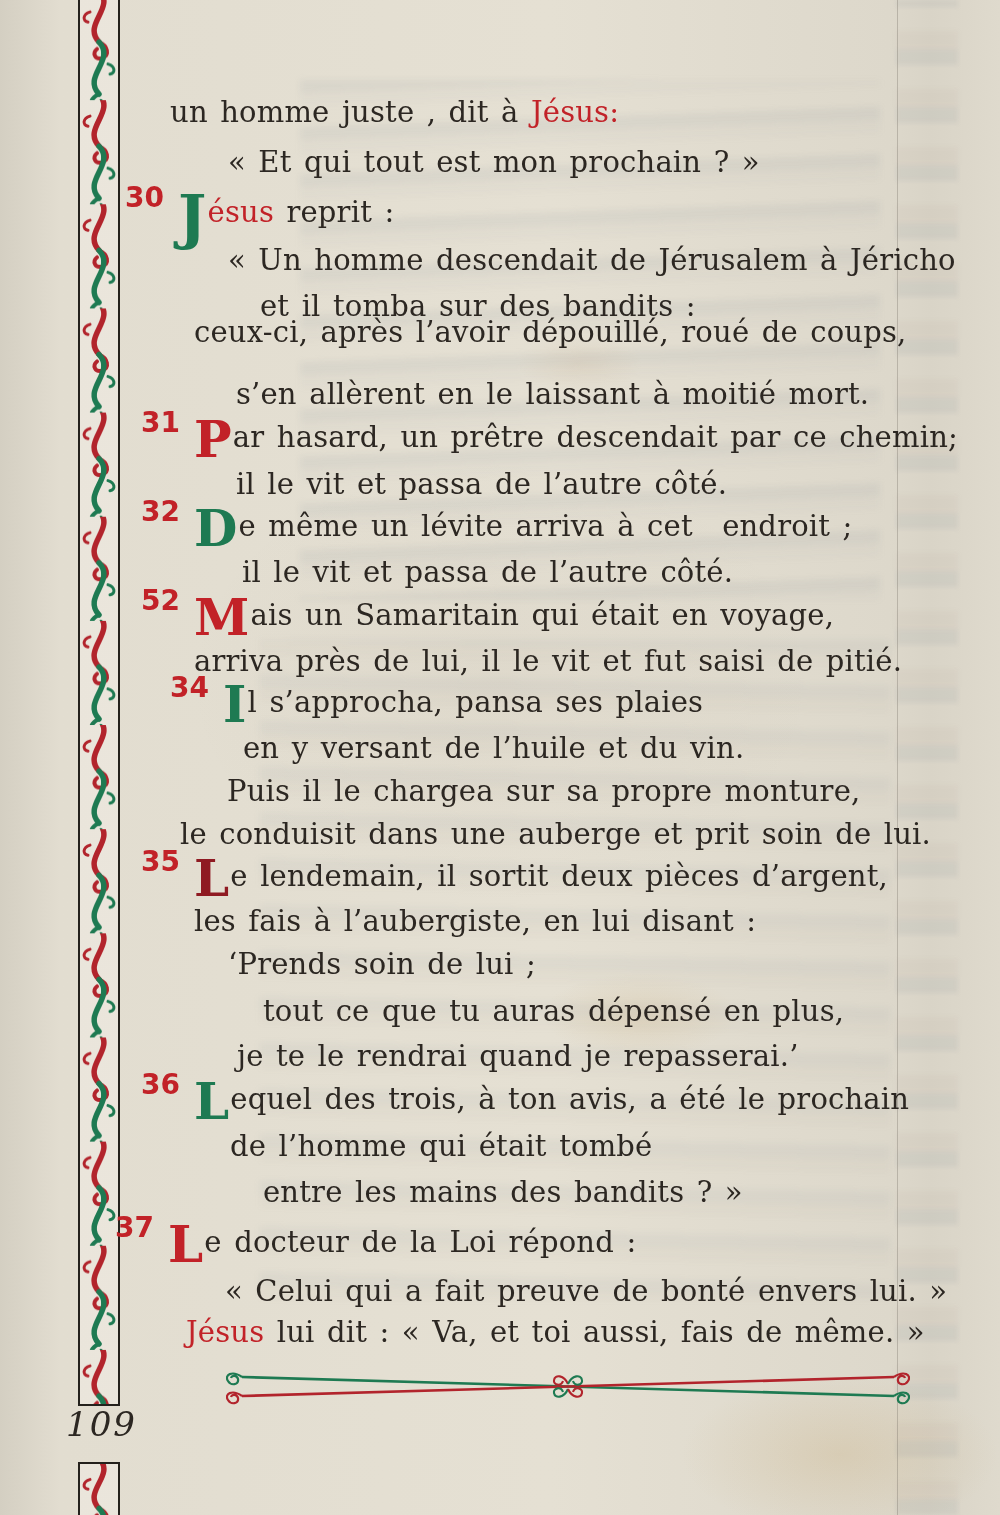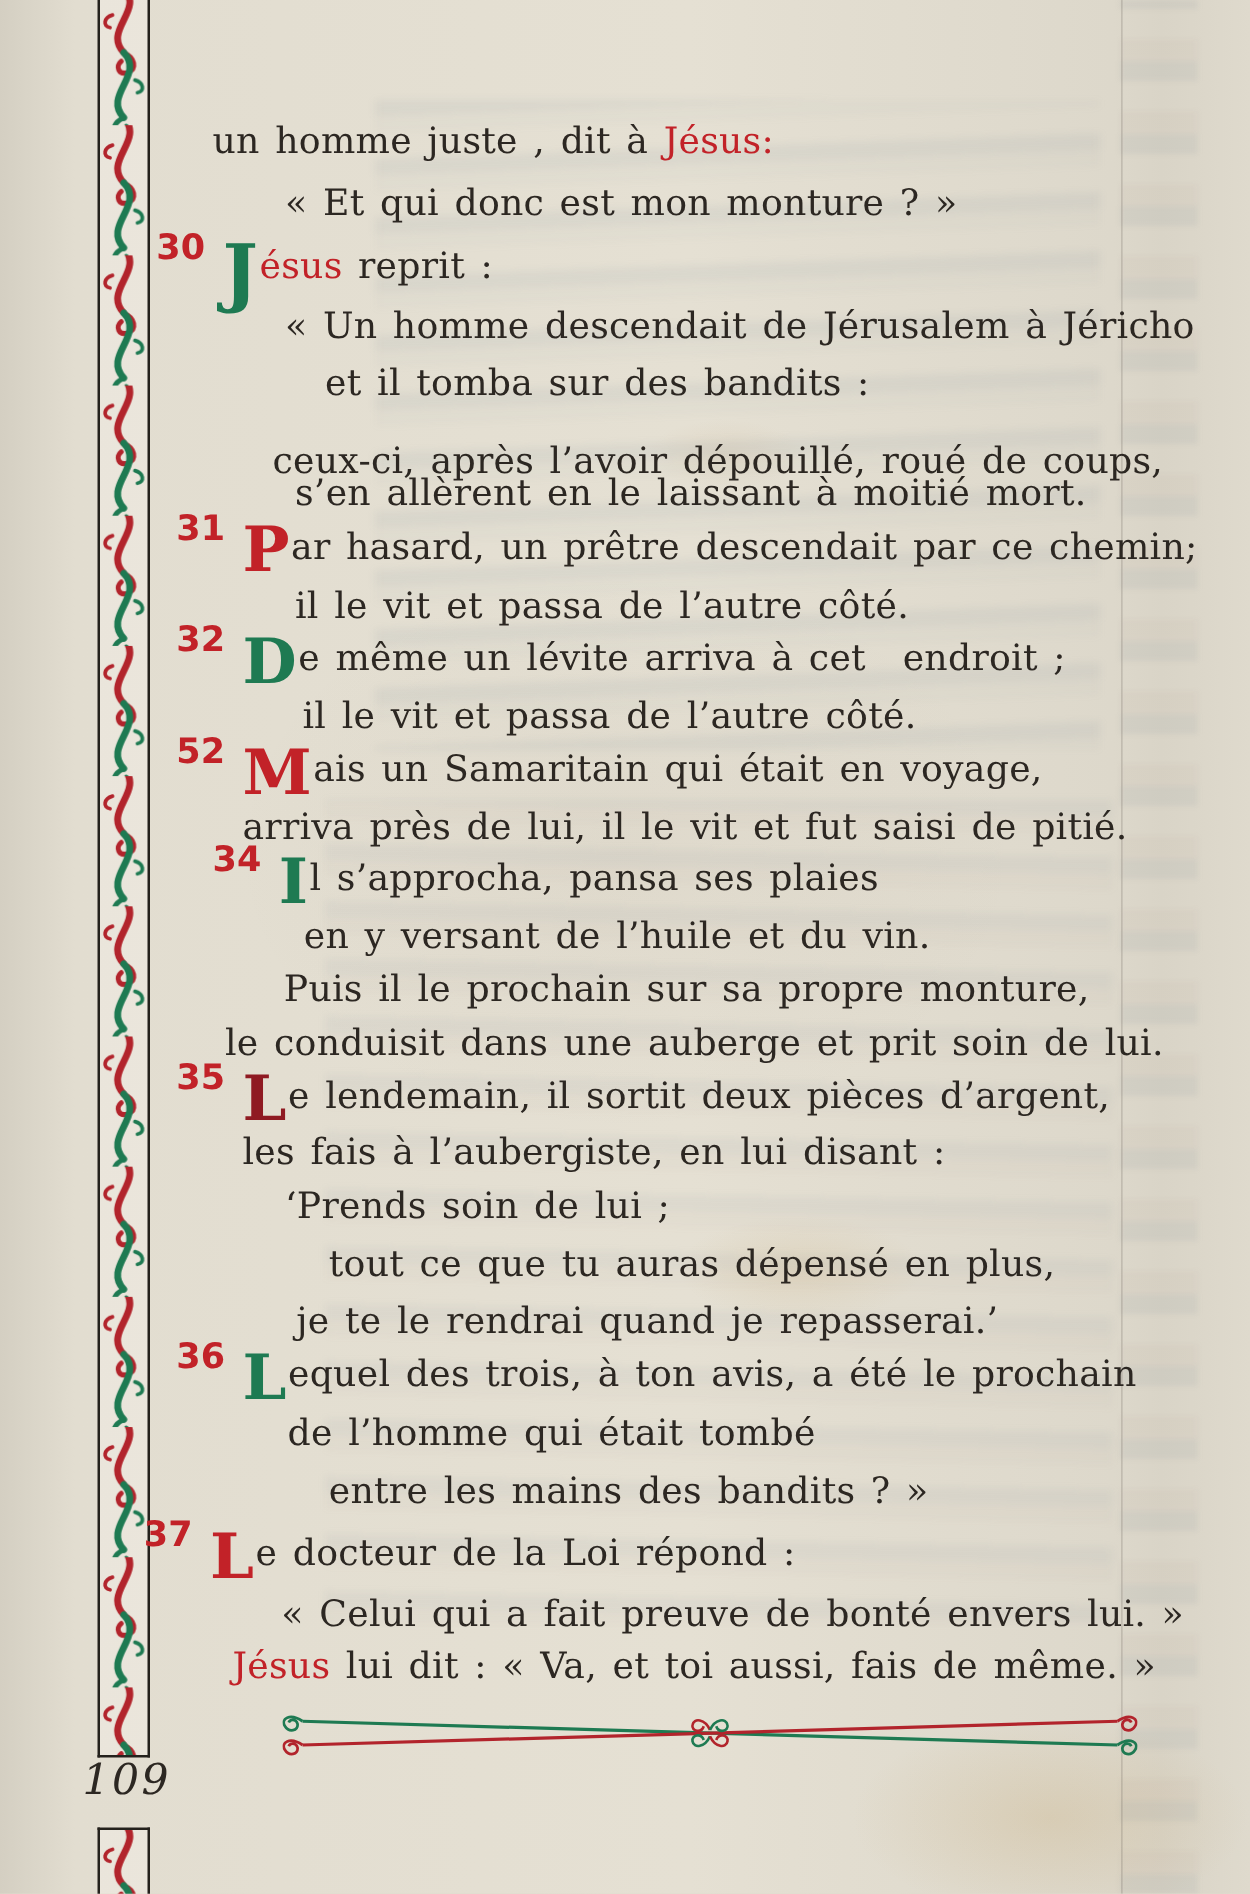--- a/index.html
+++ b/index.html
@@ -97,35 +97,35 @@
   <div class="border-strip lower">
     <svg viewBox="0 0 38 57" preserveAspectRatio="none">
       <rect x="0" y="0" width="38" height="57" fill="url(#vine)"></rect>
     </svg>
   </div>
 
   <div id="page-number">109</div>
 
   <div id="text-block">
       <div class="line" style="left: 170px; top: 96px;"><span class="c-ink">un homme juste , dit à </span><span class="c-red">Jésus:</span></div>
-      <div class="line" style="left: 228px; top: 146px;"><span class="c-ink">« Et qui donc est mon monture ? »</span></div>
+      <div class="line" style="left: 228px; top: 146px;"><span class="c-ink">« Et qui tout est mon prochain ? »</span></div>
       <div class="line" style="left: 178px; top: 196px;"><span class="verse">30</span><span class="c-green init init-big">J</span><span class="c-red">ésus</span><span class="c-ink"> reprit :</span></div>
       <div class="line" style="left: 228px; top: 244px;"><span class="c-ink">« Un homme descendait de Jérusalem à Jéricho</span></div>
       <div class="line" style="left: 260px; top: 290px;"><span class="c-ink">et il tomba sur des bandits :</span></div>
-      <div class="line" style="left: 194px; top: 352px; margin-left: 24px;"><span class="c-ink">ceux-ci, après l’avoir dépouillé, roué de coups,</span></div>
+      <div class="line" style="left: 194px; top: 316px;"><span class="c-ink">ceux-ci, après l’avoir dépouillé, roué de coups,</span></div>
       <div class="line" style="left: 236px; top: 378px;"><span class="c-ink">s’en allèrent en le laissant à moitié mort.</span></div>
       <div class="line" style="left: 194px; top: 421px;"><span class="verse">31</span><span class="c-red init">P</span><span class="c-ink">ar hasard, un prêtre descendait par ce chemin;</span></div>
       <div class="line" style="left: 236px; top: 468px;"><span class="c-ink">il le vit et passa de l’autre côté.</span></div>
       <div class="line" style="left: 194px; top: 510px;"><span class="verse">32</span><span class="c-green init">D</span><span class="c-ink">e même un lévite arriva à cet  endroit ;</span></div>
       <div class="line" style="left: 242px; top: 556px;"><span class="c-ink">il le vit et passa de l’autre côté.</span></div>
       <div class="line" style="left: 194px; top: 599px;"><span class="verse">52</span><span class="c-red init">M</span><span class="c-ink">ais un Samaritain qui était en voyage,</span></div>
       <div class="line" style="left: 194px; top: 645px;"><span class="c-ink">arriva près de lui, il le vit et fut saisi de pitié.</span></div>
       <div class="line" style="left: 223px; top: 686px;"><span class="verse">34</span><span class="c-green init">I</span><span class="c-ink">l s’approcha, pansa ses plaies</span></div>
       <div class="line" style="left: 243px; top: 732px;"><span class="c-ink">en y versant de l’huile et du vin.</span></div>
-      <div class="line" style="left: 227px; top: 775px;"><span class="c-ink">Puis il le prochain sur sa propre monture,</span></div>
+      <div class="line" style="left: 227px; top: 775px;"><span class="c-ink">Puis il le chargea sur sa propre monture,</span></div>
       <div class="line" style="left: 180px; top: 818px;"><span class="c-ink">le conduisit dans une auberge et prit soin de lui.</span></div>
       <div class="line" style="left: 194px; top: 860px;"><span class="verse">35</span><span class="c-darkred init">L</span><span class="c-ink">e lendemain, il sortit deux pièces d’argent,</span></div>
       <div class="line" style="left: 194px; top: 905px;"><span class="c-ink">les fais à l’aubergiste, en lui disant :</span></div>
       <div class="line" style="left: 228px; top: 948px; text-align: right;"><span class="c-ink">‘Prends soin de lui ;</span></div>
       <div class="line" style="left: 243px; top: 995px; margin-left: 20px;"><span class="c-ink">tout ce que tu auras dépensé en plus,</span></div>
       <div class="line" style="left: 237px; top: 1040px;"><span class="c-ink">je te le rendrai quand je repasserai.’</span></div>
       <div class="line" style="left: 194px; top: 1083px;"><span class="verse">36</span><span class="c-green init">L</span><span class="c-ink">equel des trois, à ton avis, a été le prochain</span></div>
       <div class="line" style="left: 230px; top: 1130px;"><span class="c-ink">de l’homme qui était tombé</span></div>
       <div class="line" style="left: 263px; top: 1176px;"><span class="c-ink">entre les mains des bandits ? »</span></div>
       <div class="line" style="left: 168px; top: 1226px;"><span class="verse">37</span><span class="c-red init">L</span><span class="c-ink">e docteur de la Loi répond :</span></div>

